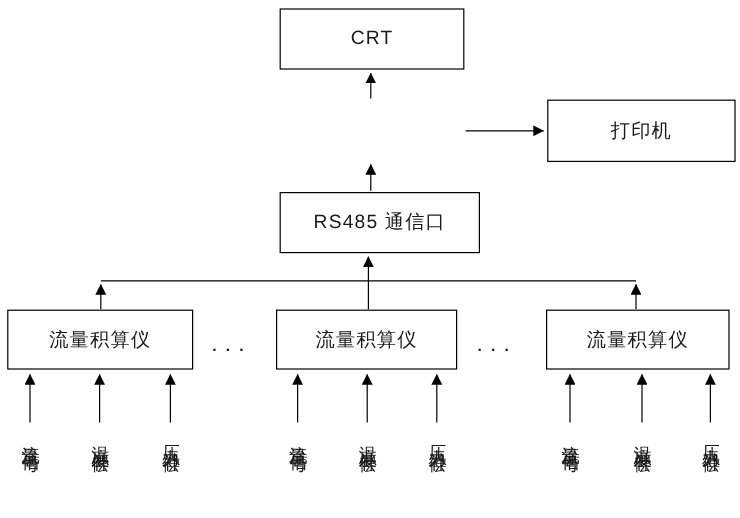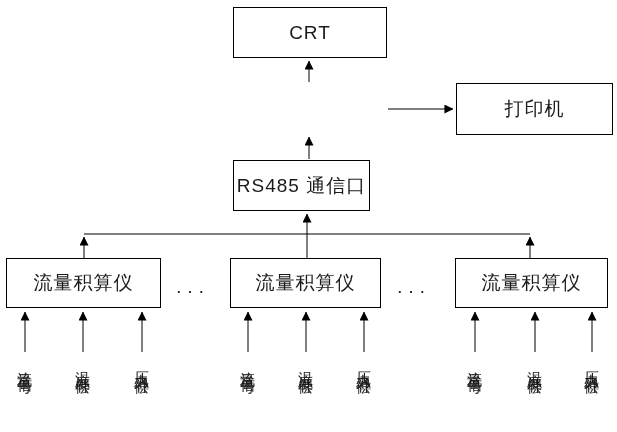--- a/index.html
+++ b/index.html
@@ -22,21 +22,21 @@
     top: 0;
   }
   .box {
     position: absolute;
     box-sizing: border-box;
     border: 1px solid #000000;
     background: #ffffff;
     display: flex;
     align-items: center;
     justify-content: center;
-    font-size: 19px;
+    font-size: 16px;
     letter-spacing: 1px;
     white-space: nowrap;
   }
   .vlabel {
     position: absolute;
     writing-mode: vertical-rl;
     text-orientation: upright;
     font-size: 15px;
     line-height: 1;
     letter-spacing: 3px;
@@ -93,21 +93,21 @@
 
   <div class="box" style="left:233px; top:7px; width:154px; height:51px;">
     <span>CRT</span>
   </div>
 
 
   <div class="box" style="left:456px; top:83px; width:157px; height:52px;">
     <span>打印机</span>
   </div>
 
-  <div class="box" style="left:233px; top:160px; width:137px; height:51px;align-items:center;">
+  <div class="box" style="left:233px; top:160px; width:167px; height:51px;align-items:center;">
     <span>RS485 通信口</span>
   </div>
 
   <div class="box" style="left:6px; top:258px; width:155px; height:50px;">
     <span>流量积算仪</span>
   </div>
 
   <div class="box" style="left:230px; top:258px; width:151px; height:50px;">
     <span>流量积算仪</span>
   </div>

